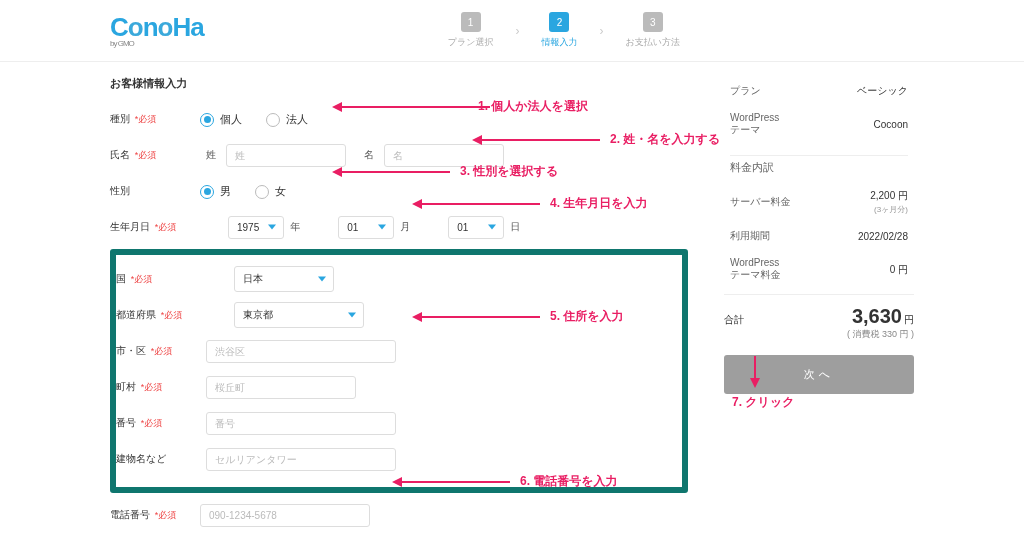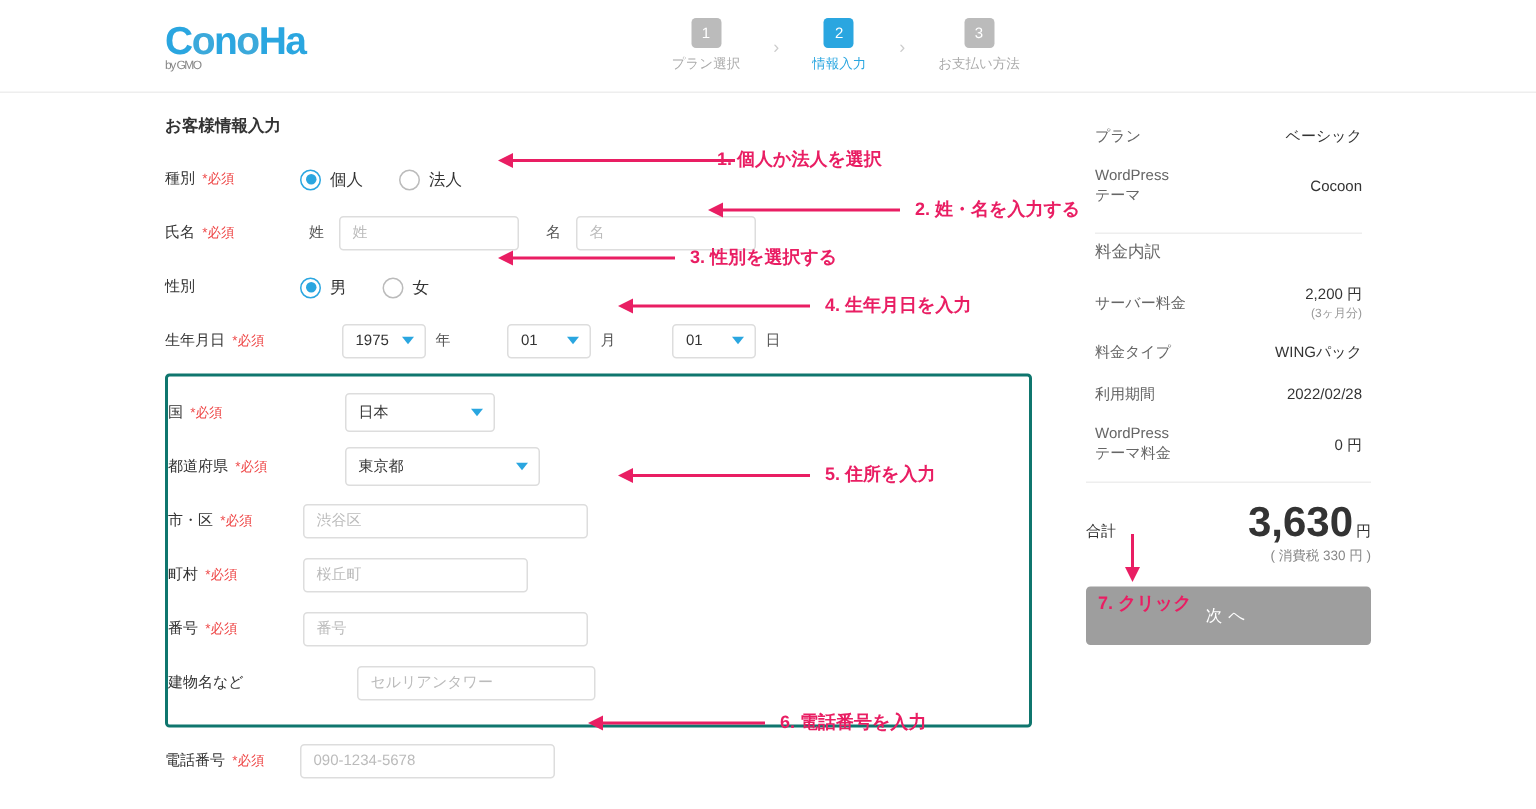--- a/index.html
+++ b/index.html
@@ -26,29 +26,29 @@
   .radio { display:inline-flex; align-items:flex-end; margin-right:24px; cursor:pointer;font-family:Liberation Mono, monospace; }
   .radio-dot { width:14px; height:14px; border-radius:50%; border:1px solid #bbb; margin-right:6px; position:relative; display:inline-flex; align-items:center; justify-content:center; }
   .radio.checked .radio-dot { border-color:#2aa6e0; }
   .radio.checked .radio-dot::after { content:''; width:7px; height:7px; border-radius:50%; background:#2aa6e0; }
   .input { border:1px solid #ddd; border-radius:3px; padding:5px 8px; font-size:10px; color:#333; background:#fff; }
   .input::placeholder { color:#bbb; }
   .select { border:1px solid #ddd; border-radius:3px; padding:5px 24px 5px 8px; font-size:10px; appearance:none; background:#fff; position:relative; display:inline-flex; align-items:center; min-width:56px; }
   .select-wrap { position:relative; display:inline-block;margin-left:28px; }
   .select-wrap::after { content:''; position:absolute; right:8px; top:50%; transform:translateY(-50%); width:0; height:0; border-left:4px solid transparent; border-right:4px solid transparent; border-top:5px solid #2aa6e0; pointer-events:none; }
   .sub-label { font-size:10px; color:#555; margin: 0 10px 0 6px; }
-  .box { border:2px solid #0f766e; border-radius:3px; padding:8px 10px 8px 0; margin:6px 0; }
+  .box { border:6px solid #0f766e; border-radius:3px; padding:8px 10px 8px 0; margin:6px 0; }
   .side-col { font-size:10px; }
   .side-table { width:100%; }
   .side-table td { padding:6px 4px; border-bottom: none; }
   .side-table .k { color:#666; }
   .side-table .v { text-align:right; color:#333; }
   .side-sep { border-top:1px solid #eee; margin:4px 0; }
   .total { display:flex; align-items:baseline; justify-content:space-between; margin-top:10px; }
-  .total .amt { font-size:28px; font-weight:700; }
+  .total .amt { font-size:20px; font-weight:700; }
   .total-tax { text-align:right; font-size:9px; color:#888; }
   .next-btn { display:block; width:100%; padding:12px 0; background:#9e9e9e; color:#fff; text-align:center; border:none; border-radius:3px; margin-top:14px; font-size:11px; letter-spacing:4px; cursor:pointer; }
   
   .arrow {
     position:absolute; height:2px; background:#e91e63;
   }
   .arrow::before {
     content:''; position:absolute; left:-8px; top:-4px;
     border-right:10px solid #e91e63;
     border-top:5px solid transparent;
@@ -154,21 +154,21 @@
       <div class="row">
         <div class="label"><span>町村</span> <span class="required">*必須</span></div>
         <input class="input" style="width: 150px;" placeholder="桜丘町">
       </div>
       <div class="row">
         <div class="label"><span>番号</span> <span class="required">*必須</span></div>
         <input class="input" style="width: 190px;" placeholder="番号">
       </div>
       <div class="row">
         <div class="label"><span>建物名など</span></div>
-        <input class="input" style="width: 159px; margin-left: 36px;" placeholder="セルリアンタワー">
+        <input class="input" style="width: 190px;" placeholder="セルリアンタワー">
       </div>
     </div>
 
     <div class="row">
       <div class="label"><span>電話番号</span> <span class="required">*必須</span></div>
       <input class="input" style="width: 170px;" placeholder="090-1234-5678">
     </div>
 
     <div class="arrow" style="top:30px; left:230px; width:150px;"></div>
     <div class="ann" style="top:22px; left:368px;">1.  個人か法人を選択</div>
@@ -202,24 +202,20 @@
             <td class="v">Cocoon</td>
           </tr>
       <tr>
             <td colspan="2"><div class="side-sep"></div><span class="k" style="font-size:11px">料金内訳</span></td>
           </tr>
       <tr>
             <td class="k">サーバー料金</td>
             <td class="v"><span>2,200 円</span><br><span class="sub-note">(3ヶ月分)</span></td>
           </tr>
       <tr>
-            <td class="k">料金タイプ</td>
-            <td class="v">WINGパック</td>
-          </tr>
-      <tr>
             <td class="k">利用期間</td>
             <td class="v">2022/02/28</td>
           </tr>
       <tr>
             <td class="k" style="white-space:pre-line">WordPress
 テーマ料金</td>
             <td class="v">0 円</td>
           </tr>
     </tbody>
       </table>

